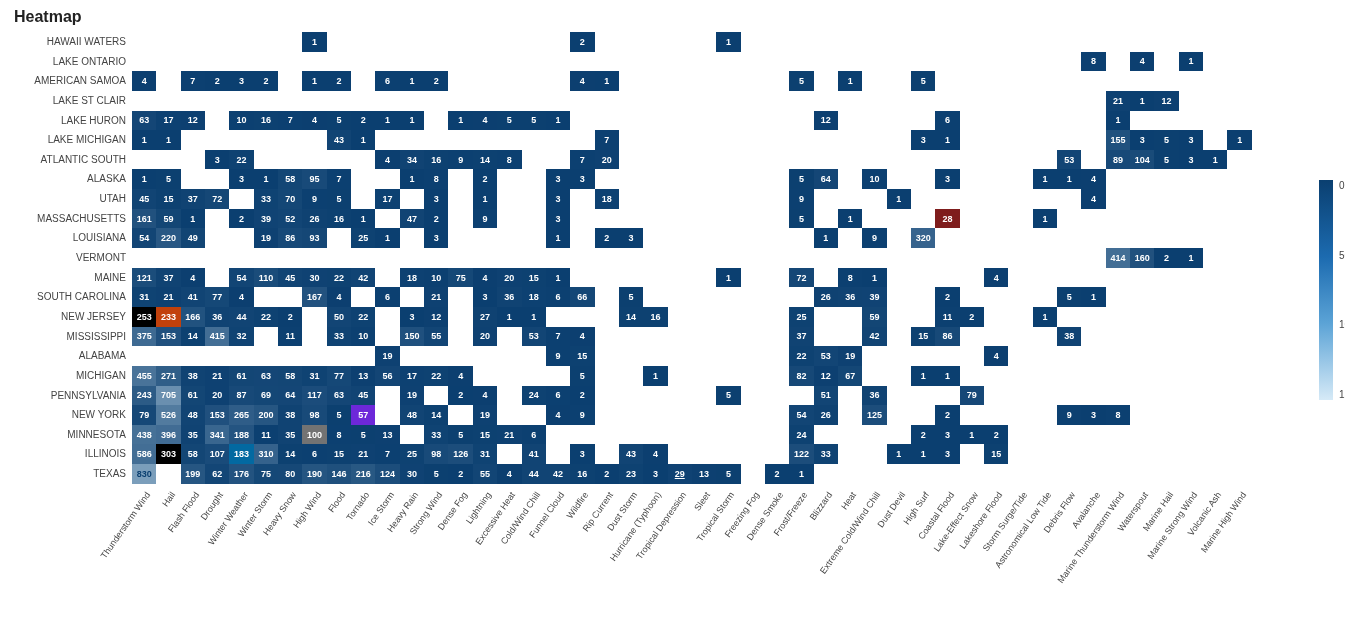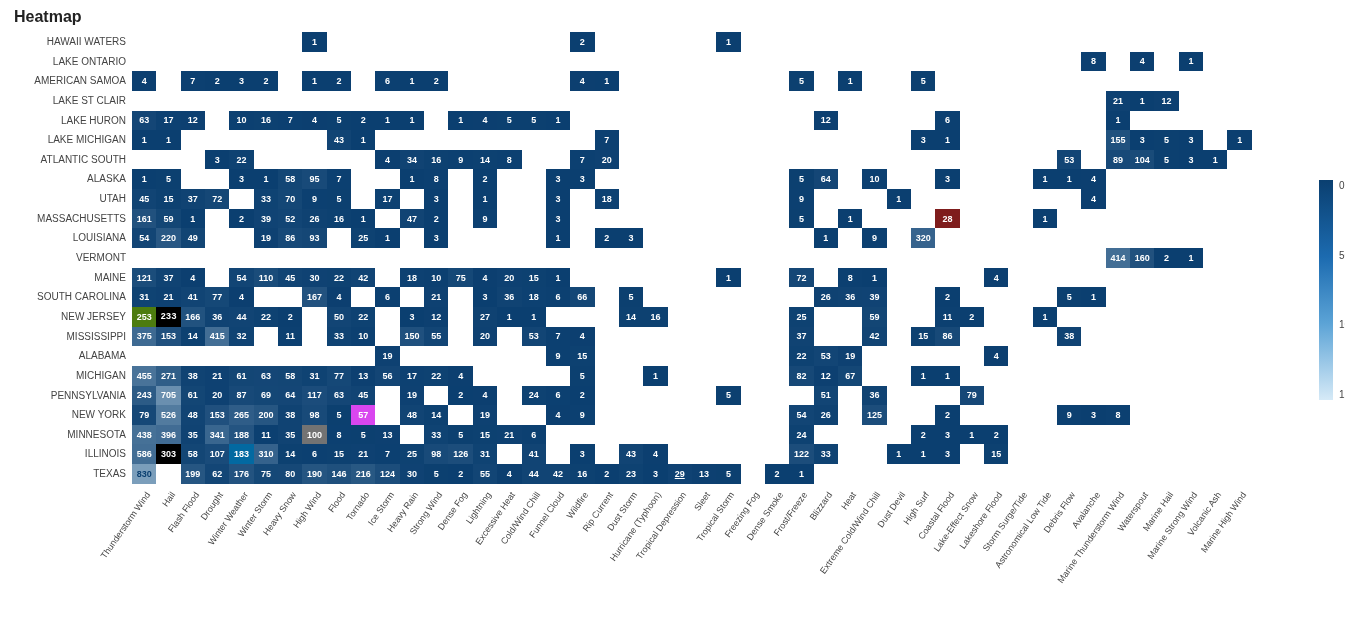--- a/index.html
+++ b/index.html
@@ -831,22 +831,22 @@
           <div class="cell filled" style="background: rgb(12, 64, 112);">5</div>
           <div class="cell filled" style="background: rgb(11, 63, 112);">1</div>
           <div class="cell"></div>
           <div class="cell"></div>
           <div class="cell"></div>
           <div class="cell"></div>
           <div class="cell"></div>
           <div class="cell"></div>
         </div>
         <div class="row">
-          <div class="cell filled" style="background: #4d7c0f;">253</div>
-          <div class="cell filled" style="background: #000000; font-family: Liberation Mono, monospace;">233</div>
+          <div class="cell filled" style="background: #000000;">253</div>
+          <div class="cell filled" style="background: #c2410c;">233</div>
           <div class="cell filled" style="background: rgb(33, 82, 127);">166</div>
           <div class="cell filled" style="background: rgb(16, 67, 115);">36</div>
           <div class="cell filled" style="background: rgb(17, 68, 116);">44</div>
           <div class="cell filled" style="background: rgb(14, 66, 114);">22</div>
           <div class="cell filled" style="background: rgb(11, 63, 112);">2</div>
           <div class="cell"></div>
           <div class="cell filled" style="background: rgb(18, 69, 117);">50</div>
           <div class="cell filled" style="background: rgb(14, 66, 114);">22</div>
           <div class="cell"></div>
           <div class="cell filled" style="background: rgb(11, 63, 112);">3</div>
@@ -1080,21 +1080,21 @@
         <div class="row">
           <div class="cell filled" style="background: rgb(22, 72, 119);">79</div>
           <div class="cell filled" style="background: rgb(82, 123, 159);">526</div>
           <div class="cell filled" style="background: rgb(17, 68, 116);">48</div>
           <div class="cell filled" style="background: rgb(32, 80, 126);">153</div>
           <div class="cell filled" style="background: rgb(47, 93, 136);">265</div>
           <div class="cell filled" style="background: rgb(38, 86, 130);">200</div>
           <div class="cell filled" style="background: rgb(16, 67, 115);">38</div>
           <div class="cell filled" style="background: rgb(24, 74, 121);">98</div>
           <div class="cell filled" style="background: rgb(12, 64, 112);">5</div>
-          <div class="cell filled" style="background: #d946ef;">57</div>
+          <div class="cell filled" style="background: #6d28d9;">57</div>
           <div class="cell"></div>
           <div class="cell filled" style="background: rgb(17, 68, 116);">48</div>
           <div class="cell filled" style="background: rgb(13, 65, 113);">14</div>
           <div class="cell"></div>
           <div class="cell filled" style="background: rgb(14, 65, 114);">19</div>
           <div class="cell"></div>
           <div class="cell"></div>
           <div class="cell filled" style="background: rgb(12, 63, 112);">4</div>
           <div class="cell filled" style="background: rgb(12, 64, 113);">9</div>
           <div class="cell"></div>

